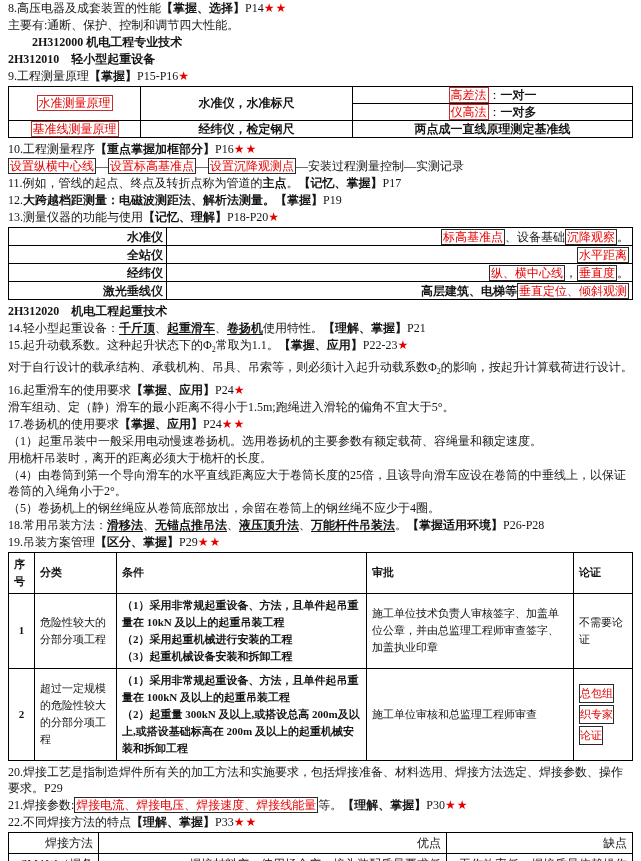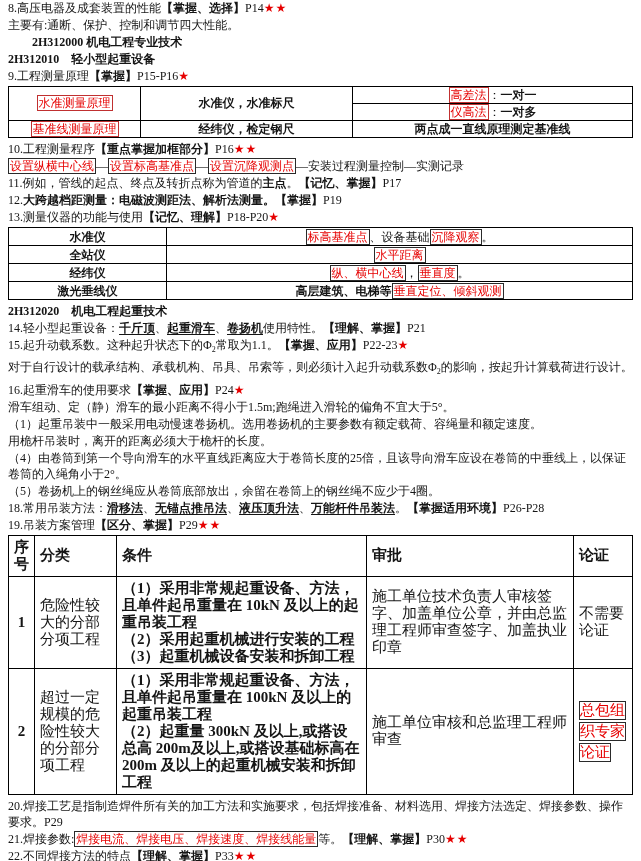--- a/index.html
+++ b/index.html
@@ -25,24 +25,24 @@
   .xr{color:#e60000;border:1px solid #c03030;padding:0 1px;}
   .u{font-weight:bold;text-decoration:underline;text-underline-offset:2px;text-align:right;}
   .sb{vertical-align:sub;font-size:8px;}
   .k{display:block;font-weight:bold;}
   .xl{display:table;color:#e60000;border:1px solid #2a2a2a;padding:0 1px;margin:2px 0;}
   table.tb{border-collapse:collapse;width:100%;table-layout:fixed;margin:2px 4px 3px 0;}
   table.tb td{border:1px solid #000;overflow:hidden;}
   
   table.t1 td{text-align:center;padding:0 3px;height:16px;line-height:15px;}
   
-  table.t2 td{text-align:center;padding:0 3px;height:17px;line-height:16px;}
+  table.t2 td{text-align:right;padding:0 3px;height:17px;line-height:16px;}
   table.t2 td.nm{font-weight:bold;}
   
-  table.t3{font-size:15px;}
+  table.t3{font-size:11px;}
   table.t3 td{padding:3px 5px;line-height:17px;vertical-align:middle;text-align:left;}
   table.t3 tr.th td{font-weight:bold;text-align:left;vertical-align:middle;}
   table.t3 td.c{text-align:center;font-weight:bold;}
   
   table.t4 td{padding:2px 5px;line-height:16px;vertical-align:top;text-align:right;}
 </style>
 </head>
 <body>
 
 <div class="page">
@@ -106,20 +106,21 @@
     </tr>
   </tbody>
     </table>
 
   <p class="ln hd"><span class="seg b">2H312020　机电工程起重技术</span></p>
   <p class="ln"><span class="seg">14.轻小型起重设备：</span><span class="seg u">千斤顶</span><span class="seg">、</span><span class="seg u">起重滑车</span><span class="seg">、</span><span class="seg u">卷扬机</span><span class="seg">使用特性。</span><span class="seg b">【理解、掌握】</span><span class="seg">P21</span></p>
   <p class="ln"><span class="seg">15.起升动载系数。这种起升状态下的Φ</span><span class="seg sb">2</span><span class="seg">常取为1.1。</span><span class="seg b">【掌握、应用】</span><span class="seg">P22-23</span><span class="seg s">★</span></p>
   <p class="ln"><span class="seg">对于自行设计的载承结构、承载机构、吊具、吊索等，则必须计入起升动载系数Φ</span><span class="seg sb">2</span><span class="seg">的影响，按起升计算载荷进行设计。</span></p>
   <p class="ln"><span class="seg">16.起重滑车的使用要求</span><span class="seg b">【掌握、应用】</span><span class="seg">P24</span><span class="seg s">★</span></p>
   <p class="ln"><span class="seg">滑车组动、定（静）滑车的最小距离不得小于1.5m;跑绳进入滑轮的偏角不宜大于5°。</span></p>
+  <p class="ln"><span class="seg">17.卷扬机的使用要求</span><span class="seg b">【掌握、应用】</span><span class="seg">P24</span><span class="seg s">★★</span></p>
   <p class="ln"><span class="seg">（1）起重吊装中一般采用电动慢速卷扬机。选用卷扬机的主要参数有额定载荷、容绳量和额定速度。</span></p>
   <p class="ln"><span class="seg">用桅杆吊装时，离开的距离必须大于桅杆的长度。</span></p>
   <p class="ln"><span class="seg">（4）由卷筒到第一个导向滑车的水平直线距离应大于卷筒长度的25倍，且该导向滑车应设在卷筒的中垂线上，以保证卷筒的入绳角小于2°。</span></p>
   <p class="ln"><span class="seg">（5）卷扬机上的钢丝绳应从卷筒底部放出，余留在卷筒上的钢丝绳不应少于4圈。</span></p>
   <p class="ln"><span class="seg">18.常用吊装方法：</span><span class="seg u">滑移法</span><span class="seg">、</span><span class="seg u">无锚点推吊法</span><span class="seg">、</span><span class="seg u">液压顶升法</span><span class="seg">、</span><span class="seg u">万能杆件吊装法</span><span class="seg">。</span><span class="seg b">【掌握适用环境】</span><span class="seg">P26-P28</span></p>
   <p class="ln"><span class="seg">19.吊装方案管理</span><span class="seg b">【区分、掌握】</span><span class="seg">P29</span><span class="seg s">★★</span></p>
 
   <table class="tb t3">
     <colgroup>
       <col style="width:26px">

